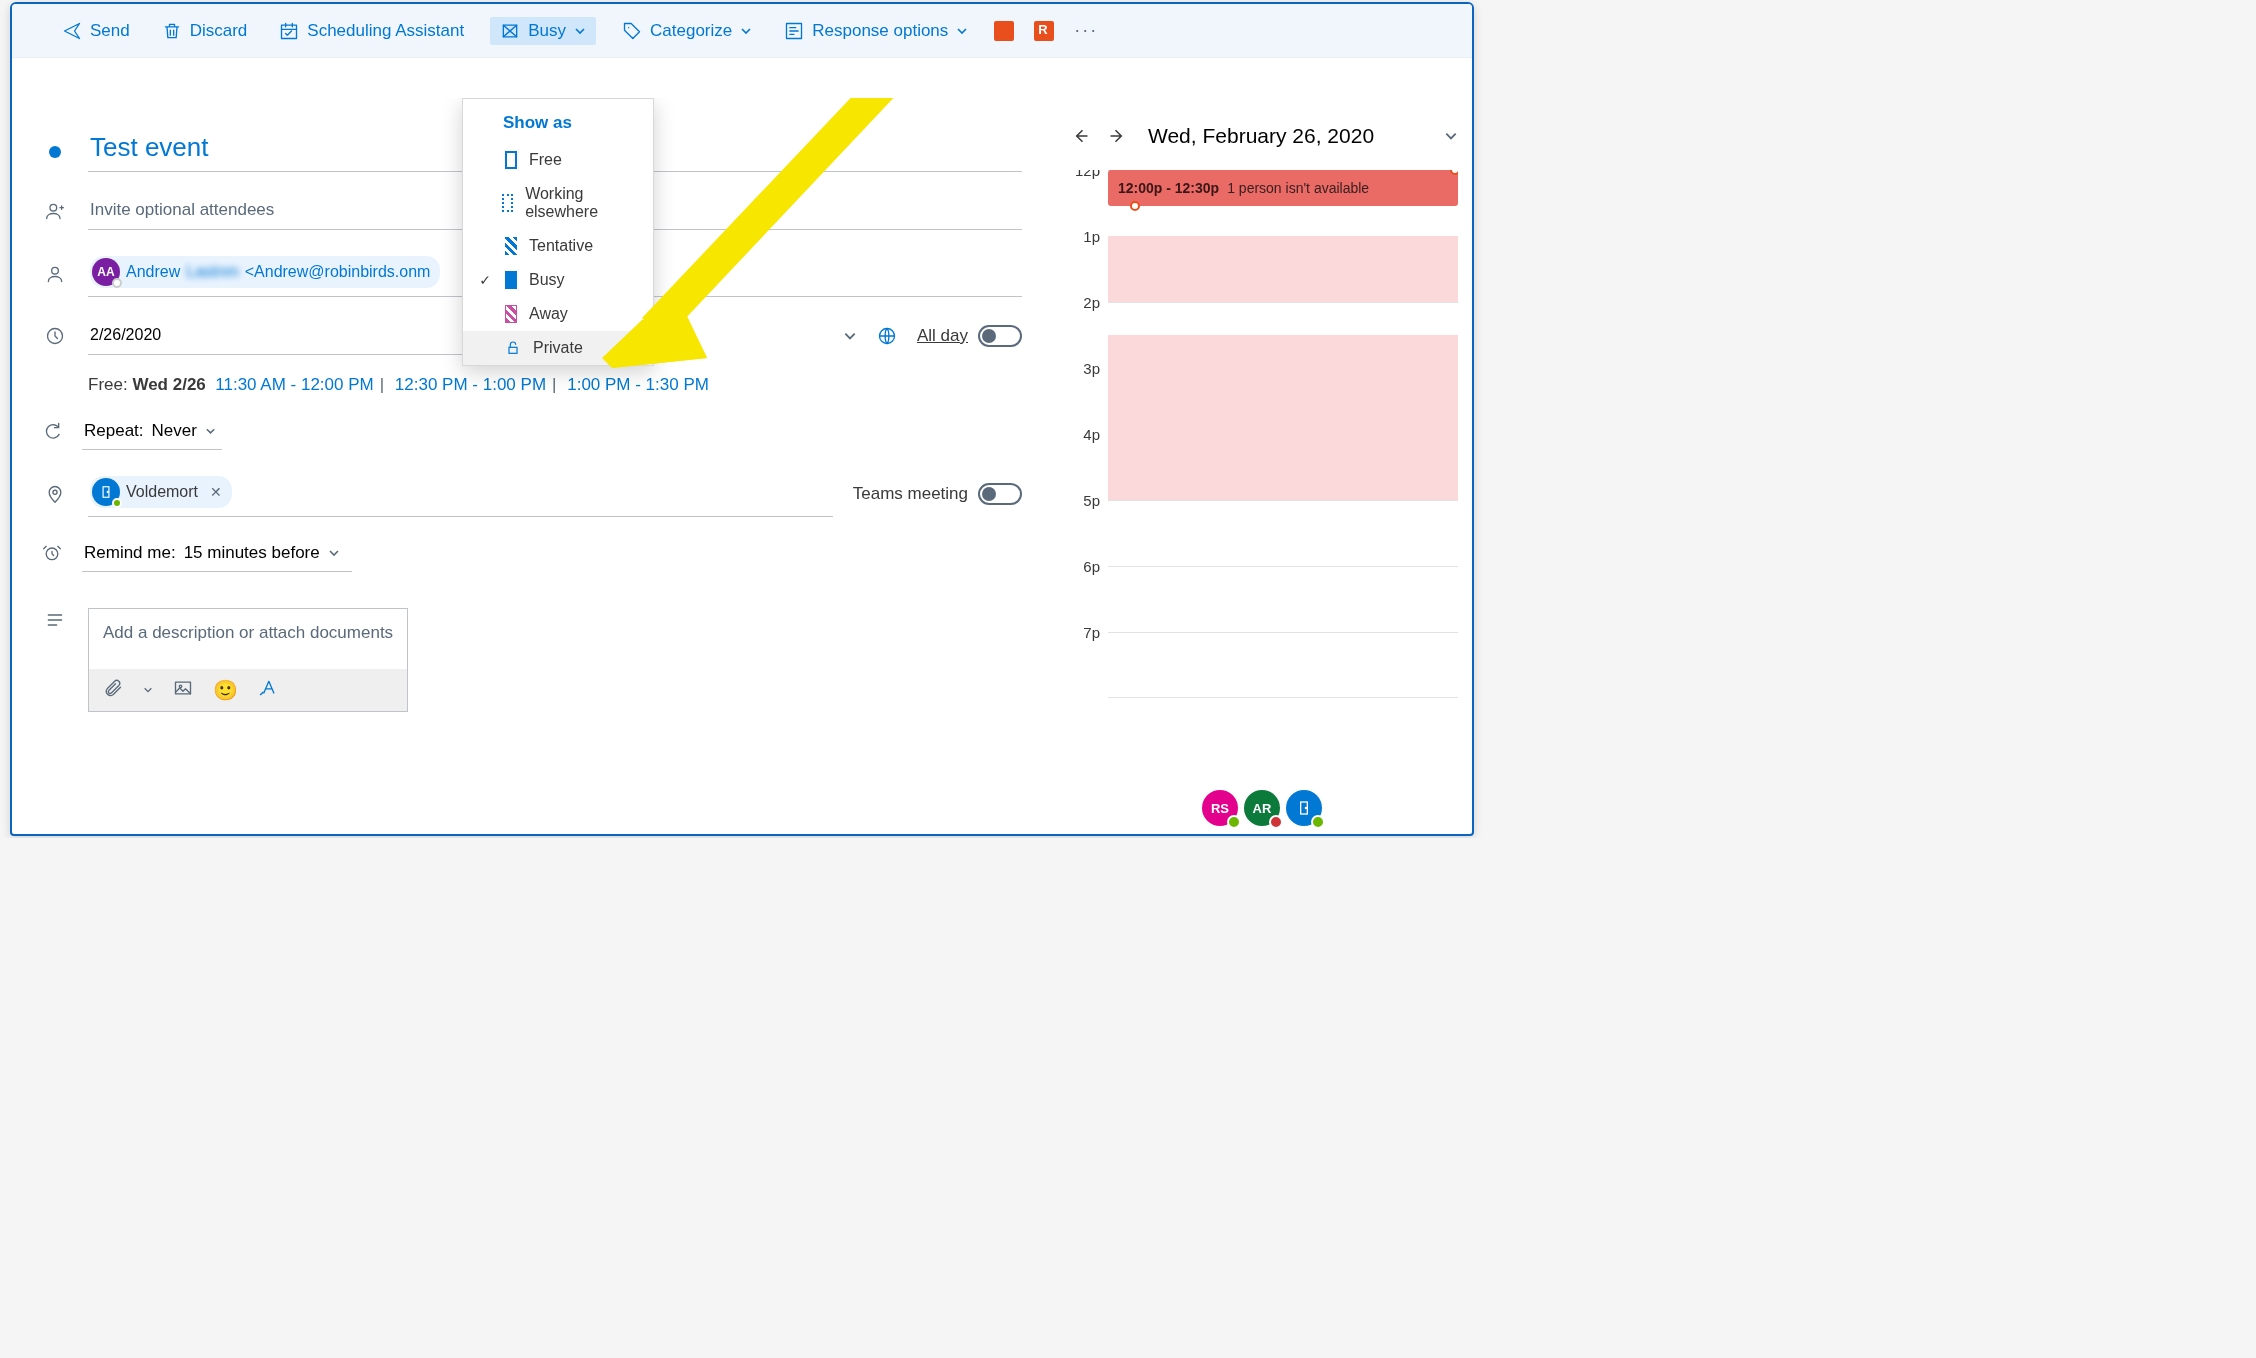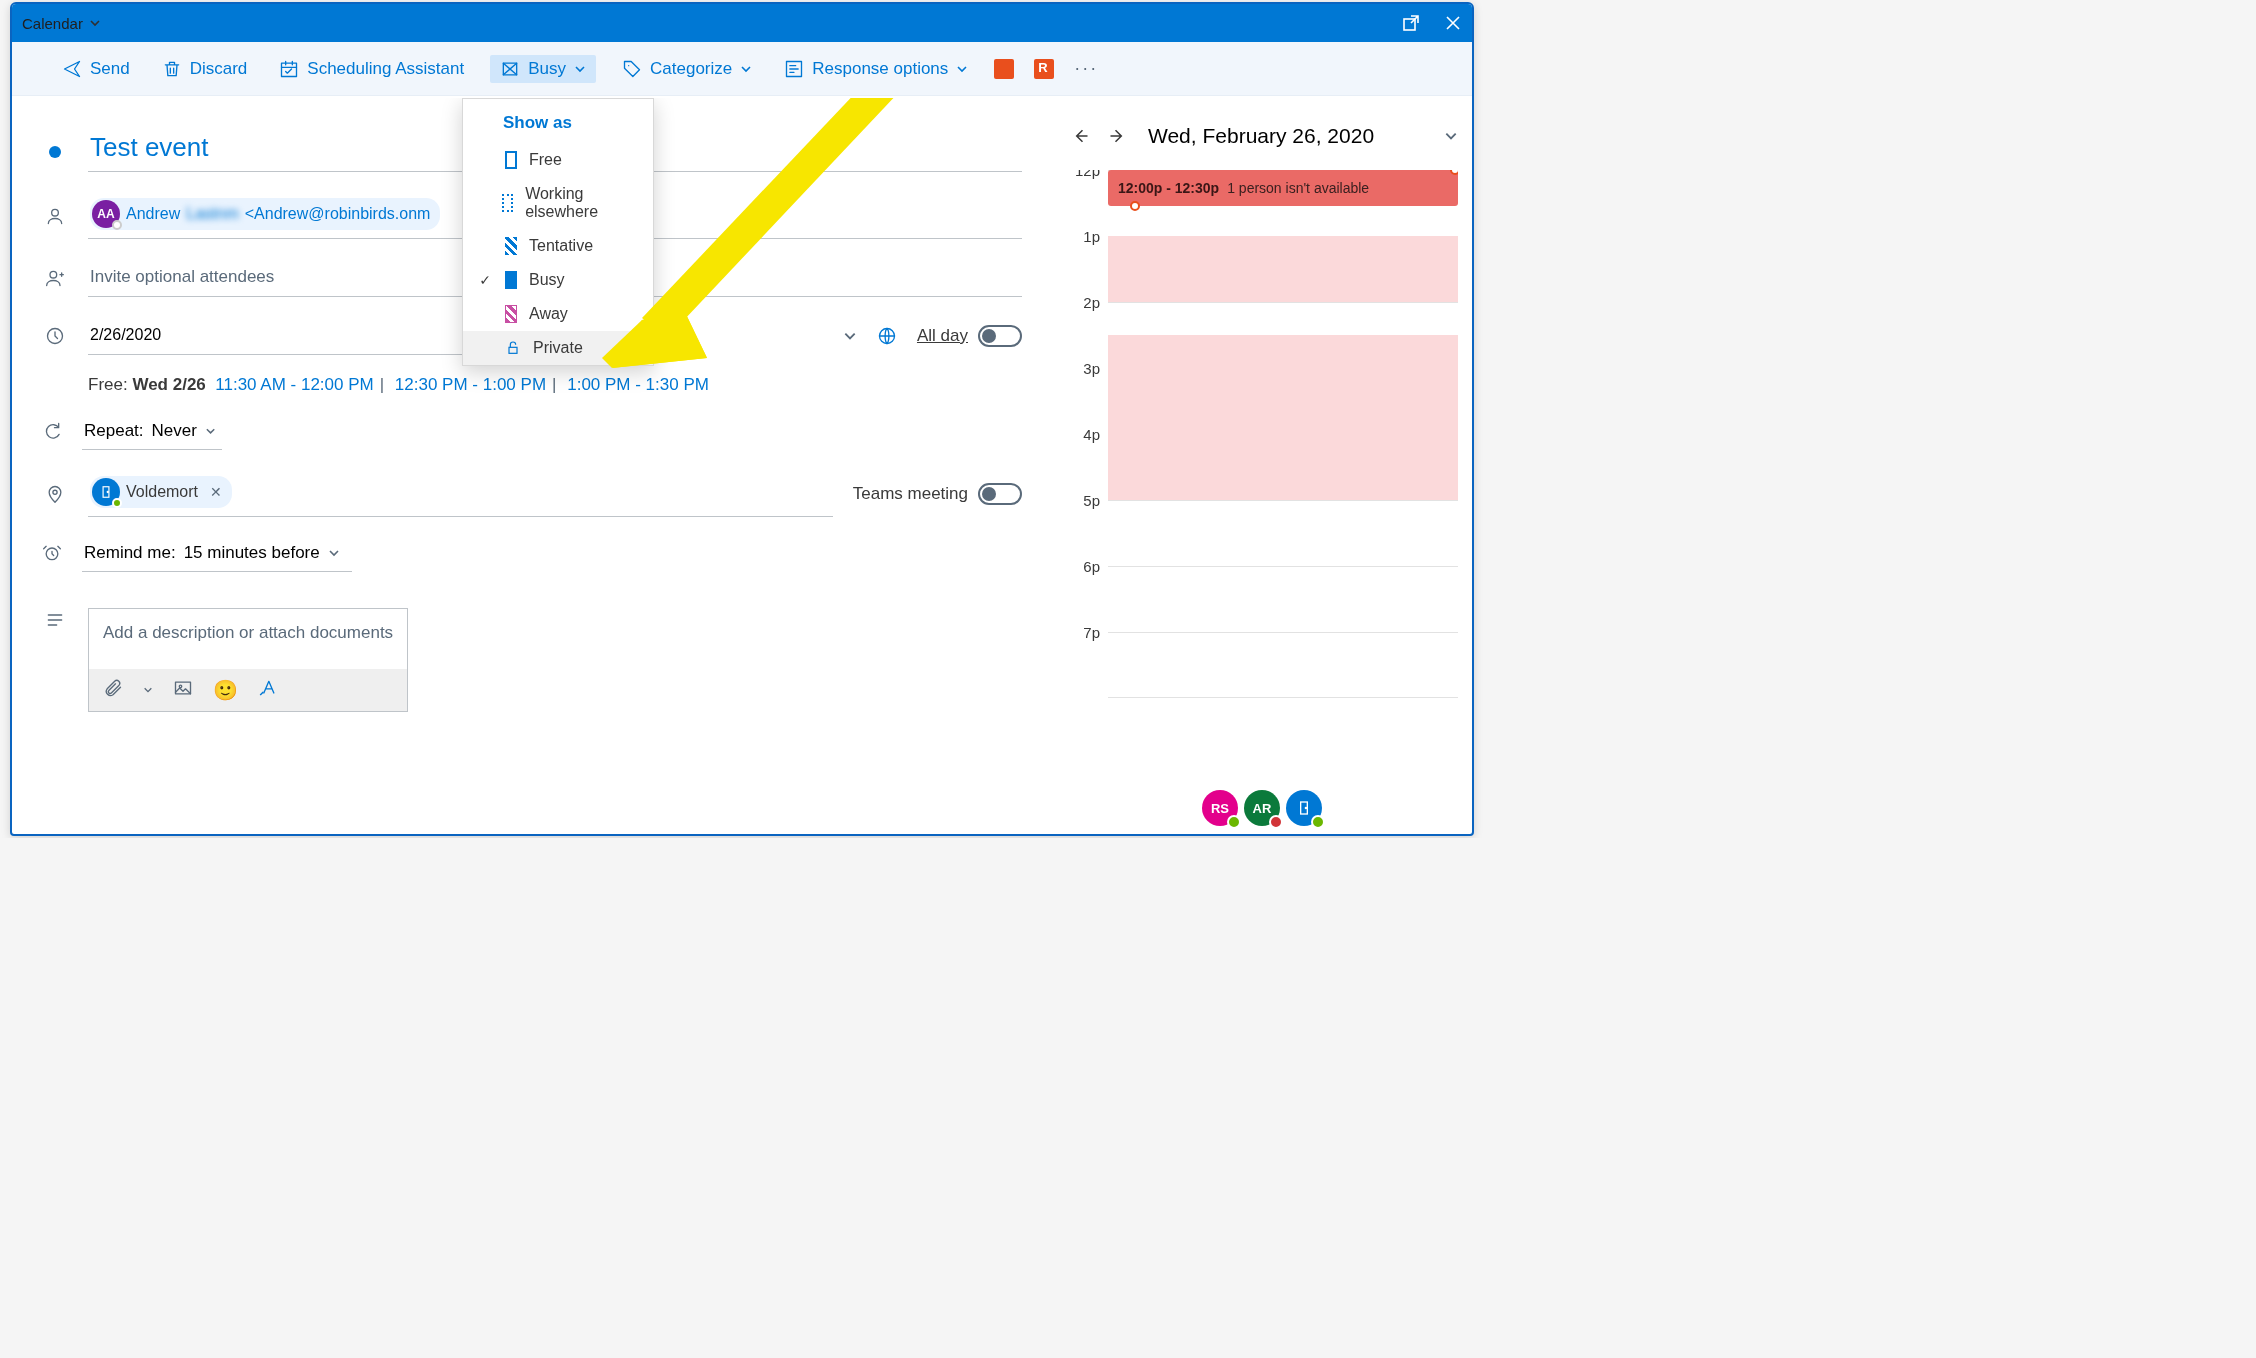--- a/index.html
+++ b/index.html
@@ -111,37 +111,20 @@
 .badge.ok { background:#6bb700; } .badge.no { background:#d13438; }
 
 svg.icon { width:20px; height:20px; stroke:#0078d4; fill:none; stroke-width:1.6; stroke-linecap:round; stroke-linejoin:round; }
 svg.icon.gray { stroke:#5a6a7a; }
 </style>
 </head>
 <body>
 
 <div class="window">
 
-  <div class="titlebar">
-    <div class="title-wrap">
-      <span class="txt">Calendar</span>
-      <svg class="chev" width="12" height="12" viewBox="0 0 12 12">
-          <path d="M2 4l4 4 4-4" stroke="#303030" fill="none" stroke-width="1.6"></path>
-        </svg>
-    </div>
-    <div class="wincontrols">
-      <svg width="18" height="18" viewBox="0 0 18 18">
-          <rect x="2" y="5" width="11" height="11"></rect>
-          <path d="M9 2h7v7M16 2l-7 7"></path>
-        </svg>
-      <svg width="18" height="18" viewBox="0 0 18 18">
-          <path d="M3 3l12 12M15 3L3 15"></path>
-        </svg>
-    </div>
-  </div>
 
   <div class="toolbar">
     <div class="tbtn">
       <svg class="icon" viewBox="0 0 24 24">
           <path d="M3 12l18-9-6 9 6 9z"></path>
         </svg>
       <span>Send</span>
     </div>
     <div class="tbtn">
       <svg class="icon" viewBox="0 0 24 24">
@@ -197,52 +180,52 @@
   <div class="main">
 
     <div class="left">
 
       <div class="row">
         <div class="lead-icon">
             <div class="title-dot"></div>
           </div>
         <div class="field">
           <span class="event-title">Test event</span>
+        </div>
+      </div>
+
+      <div class="row">
+        <div class="lead-icon">
+          <svg class="icon gray" viewBox="0 0 24 24">
+              <circle cx="10" cy="8" r="4"></circle>
+              <path d="M2 21c0-4 4-6 8-6s8 2 8 6M18 8h4M20 6v4"></path>
+            </svg>
+        </div>
+        <div class="field">
+          <span class="placeholder">Invite optional attendees</span>
         </div>
       </div>
 
       <div class="row">
         <div class="lead-icon">
           <svg class="icon gray" viewBox="0 0 24 24">
               <circle cx="12" cy="8" r="4"></circle>
               <path d="M4 21c0-4 4-6 8-6s8 2 8 6"></path>
             </svg>
         </div>
         <div class="field">
           <div class="chip">
             <div class="avatar">
                 <span>AA</span>
                 <div class="presence" style="background:#fff;border-color:#ccc"></div>
               </div>
             <span class="name">Andrew</span>
             <span class="blur">Lastnm</span>
             <span class="name">&lt;Andrew@robinbirds.onm</span>
           </div>
-        </div>
-      </div>
-
-      <div class="row">
-        <div class="lead-icon">
-          <svg class="icon gray" viewBox="0 0 24 24">
-              <circle cx="10" cy="8" r="4"></circle>
-              <path d="M2 21c0-4 4-6 8-6s8 2 8 6M18 8h4M20 6v4"></path>
-            </svg>
-        </div>
-        <div class="field">
-          <span class="placeholder">Invite optional attendees</span>
         </div>
       </div>
 
       <div class="row">
         <div class="lead-icon">
           <svg class="icon gray" viewBox="0 0 24 24">
               <circle cx="12" cy="12" r="9"></circle>
               <path d="M12 7v5l3 3"></path>
             </svg>
         </div>

